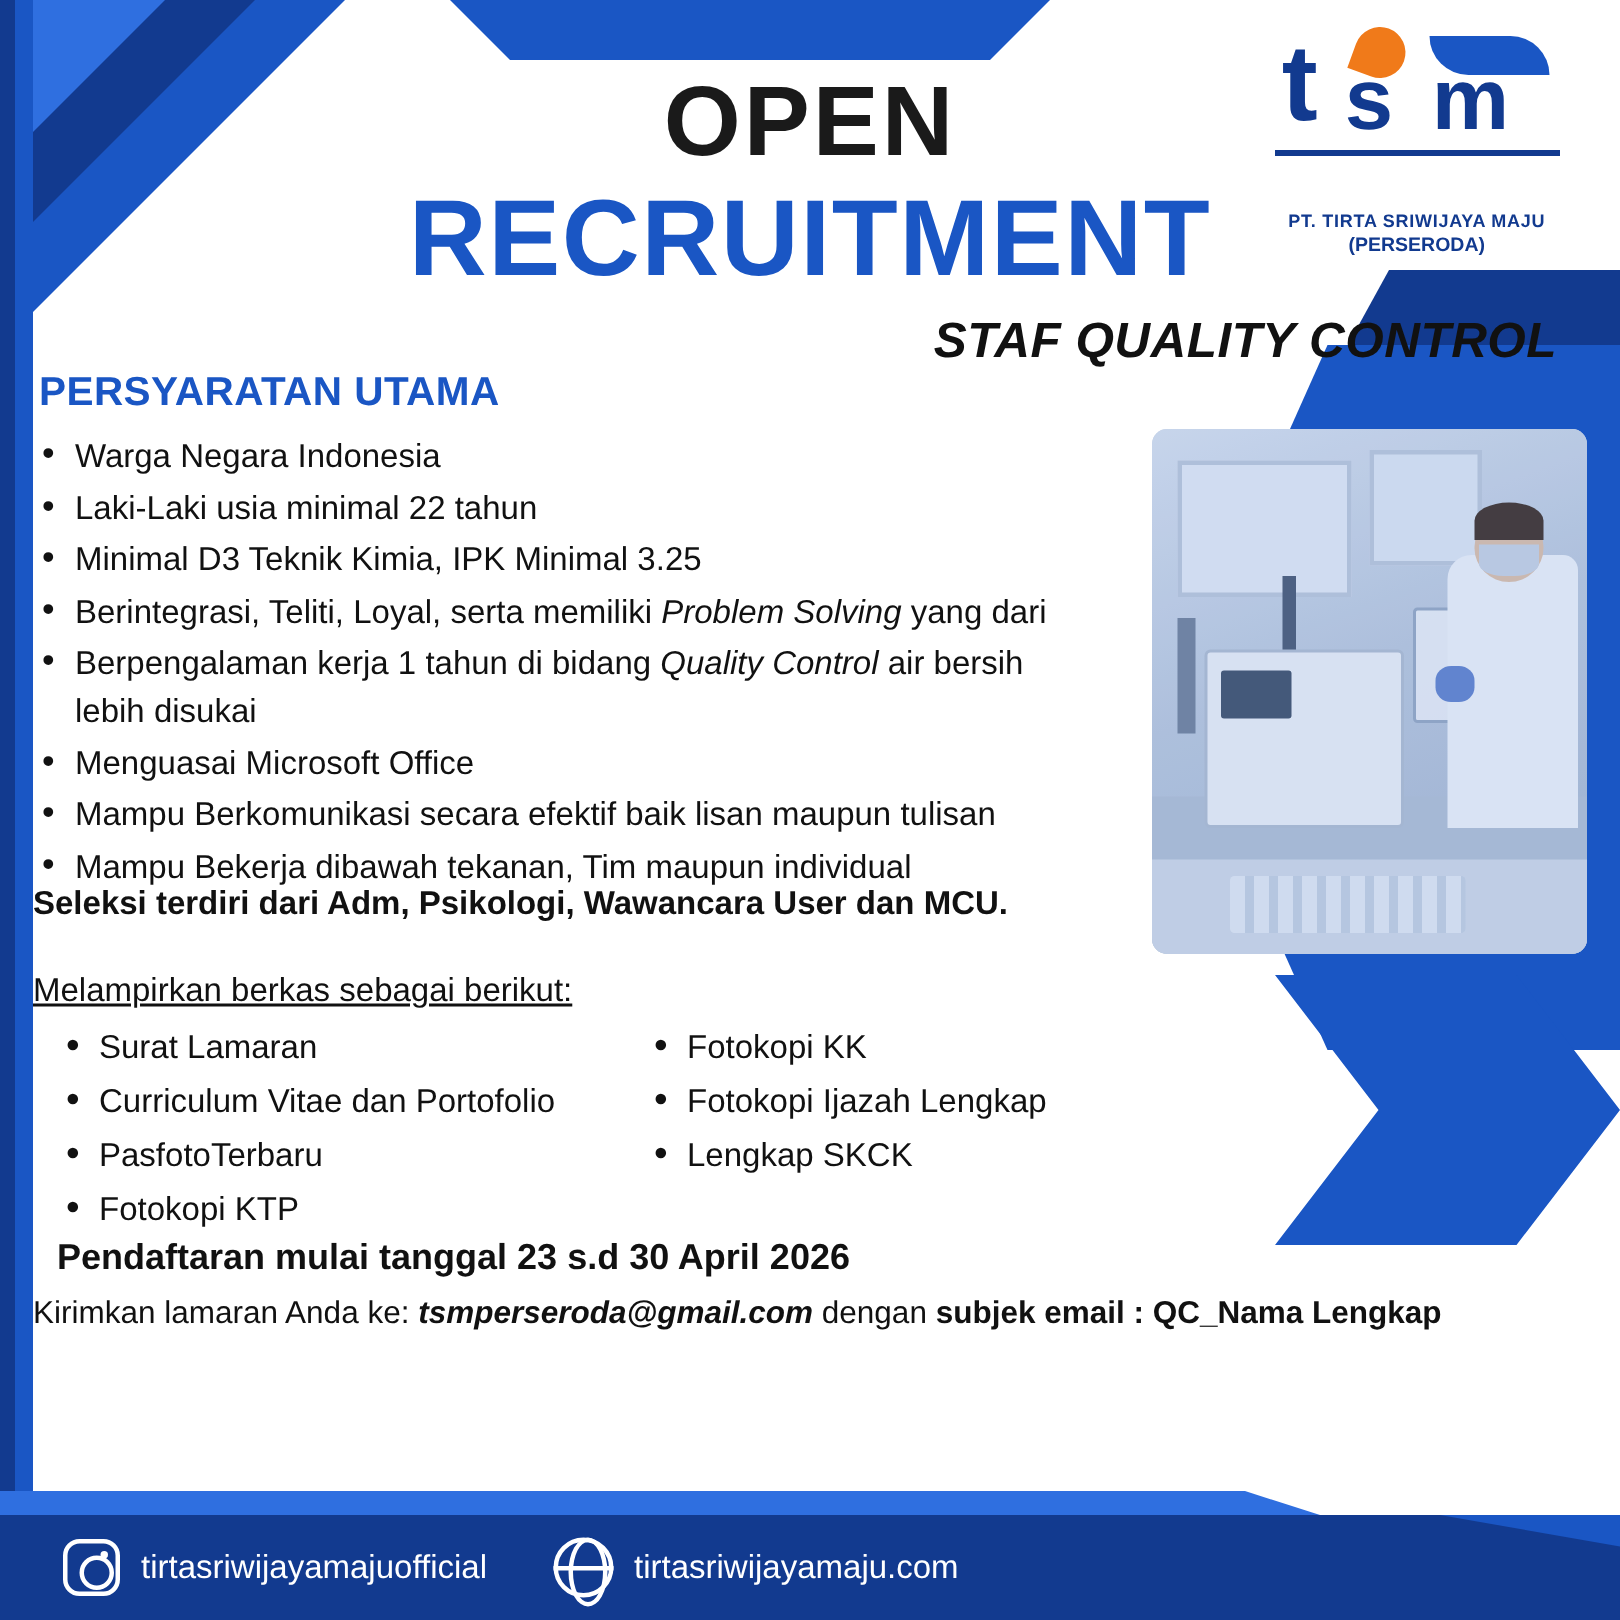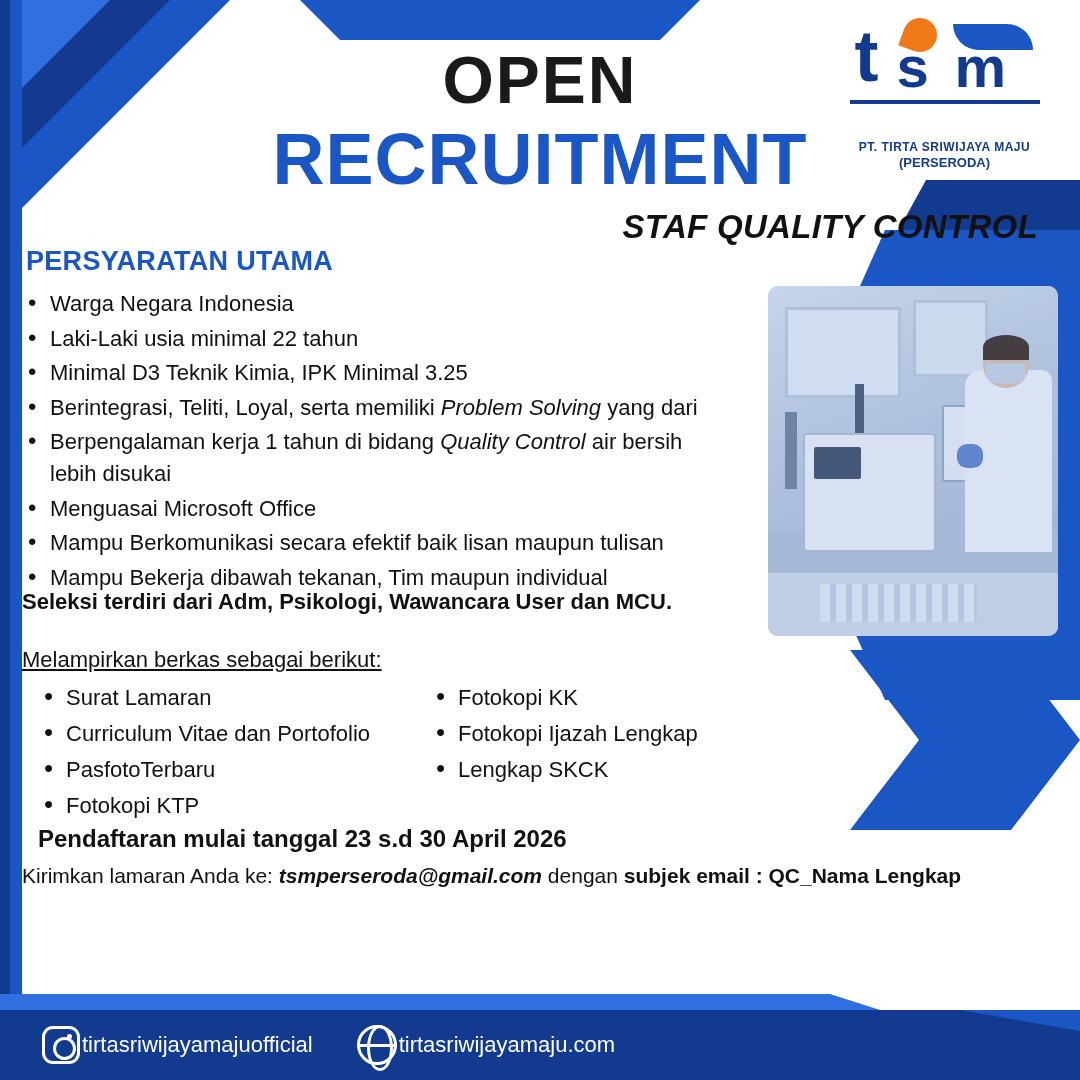--- a/index.html
+++ b/index.html
@@ -249,21 +249,21 @@
   .note {
     position: absolute; top: 922px; left: 0; width: 1040px;
     text-align: center; font-size: 20px; color: #111; line-height: 32px;
   }
 
   
   .footer-items {
     position: absolute; bottom: 0; left: 0; width: 1080px; height: 70px;
     display: flex; align-items: center; gap: 44px; padding-left: 42px;
   }
-  .f-item { display: flex; align-items: center; gap: 2px; }
+  .f-item { display: flex; align-items: center; gap: 14px; }
   .f-text { color: #fff; font-size: 22px; }
   .ig-icon {
     width: 38px; height: 38px; border: 3px solid #fff; border-radius: 11px;
     position: relative;
   }
   .ig-icon::before {
     content: ""; position: absolute; left: 50%; top: 50%;
     width: 17px; height: 17px; margin: -8.5px 0 0 -8.5px;
     border: 3px solid #fff; border-radius: 50%;
   }

